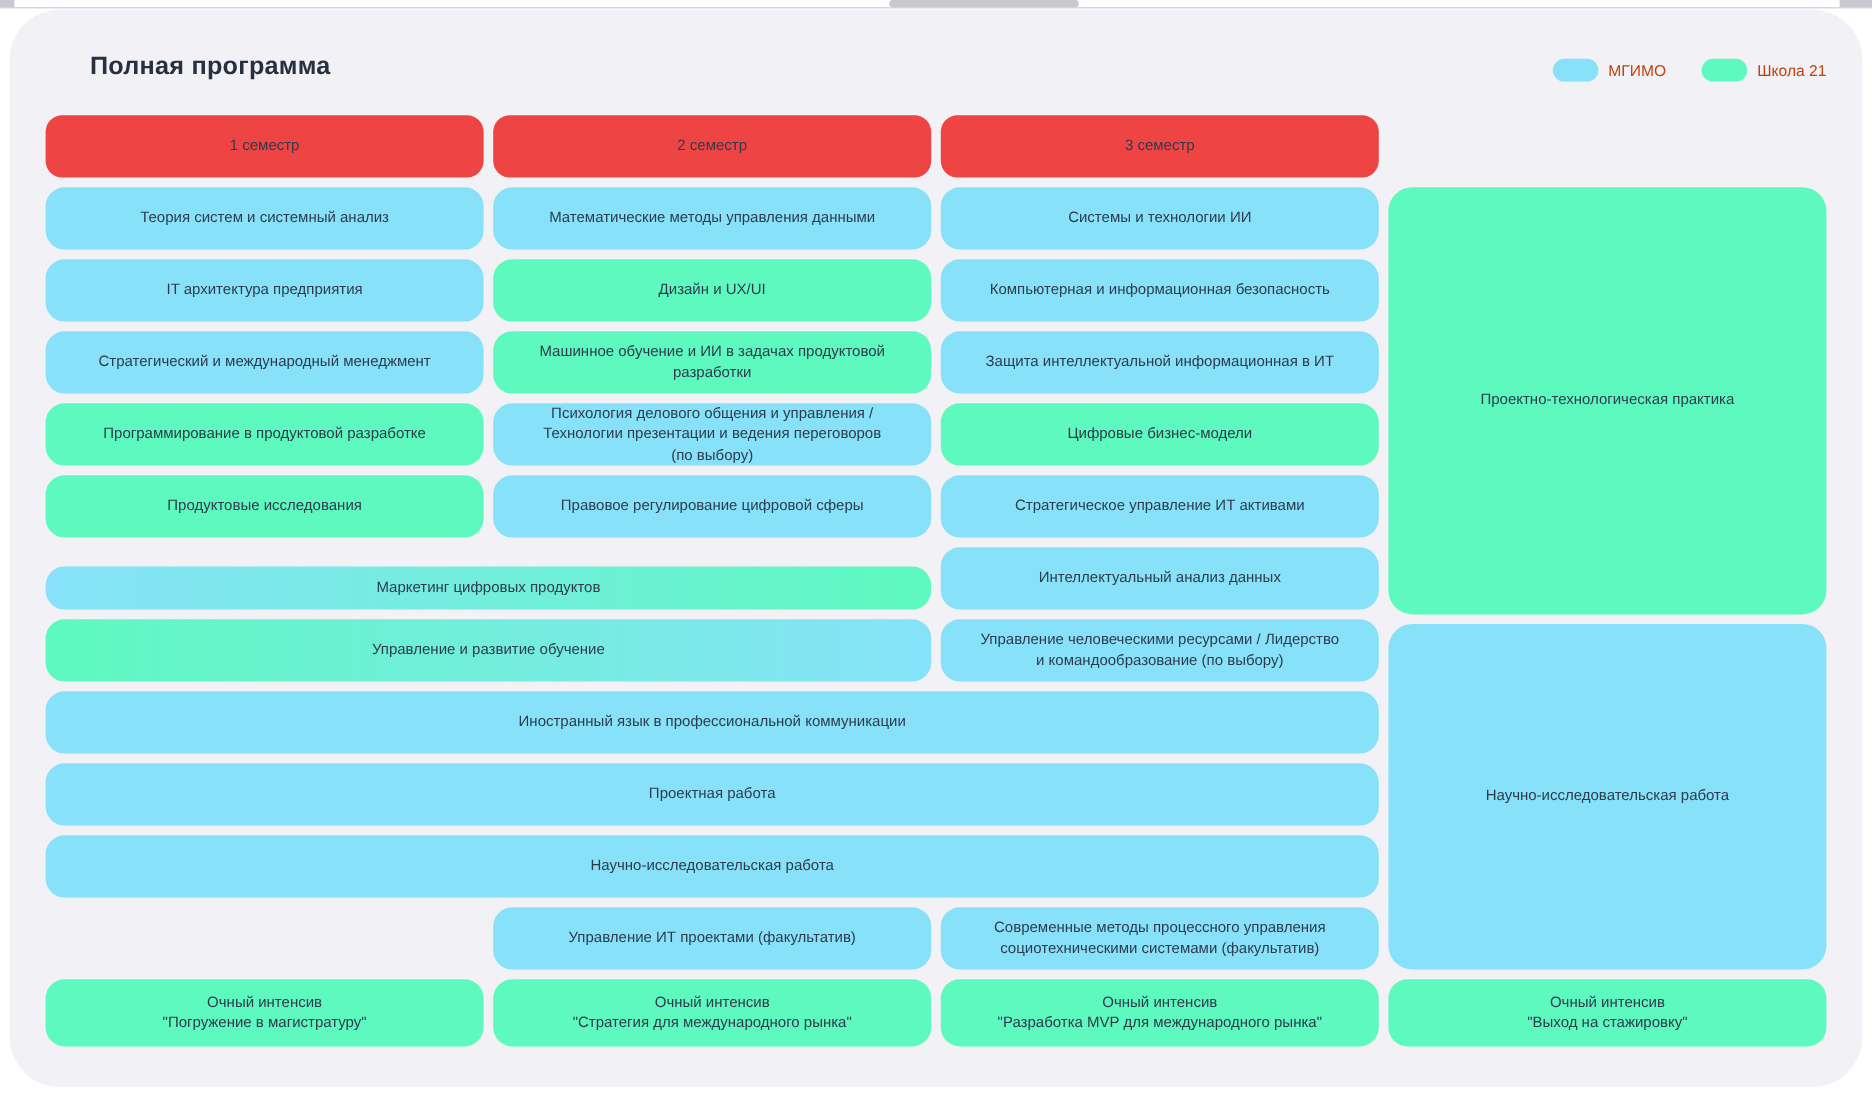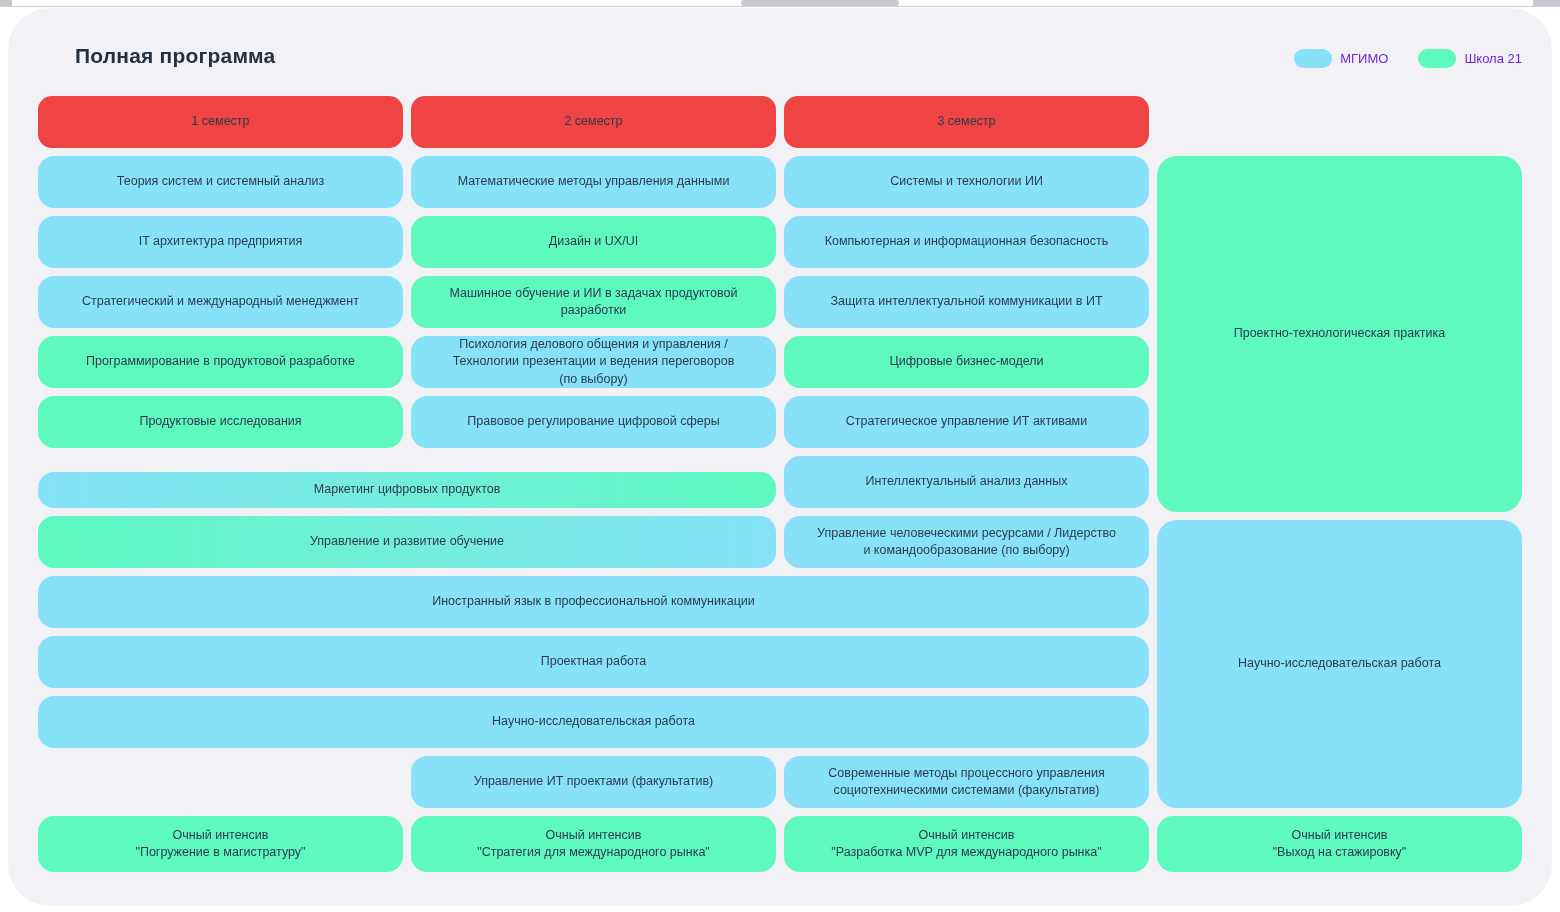--- a/index.html
+++ b/index.html
@@ -24,21 +24,21 @@
           background:var(--c-panel); border-radius:42px; padding:32px 30px 0 30px; }
 
   .panel-header{ display:flex; justify-content:space-between; align-items:flex-end; height:28px;margin-left:37px; }
   .page-title{ font-size:21px; font-weight:700; color:#26303F; letter-spacing:.2px; }
 
   .legend{ display:flex; align-items:center; gap:30px; }
   .legend-item{ display:flex; align-items:center; gap:8px; }
   .legend-pill{ width:38px; height:19px; border-radius:10px; }
   .pill-mgimo{ background:var(--c-mgimo); }
   .pill-school21{ background:var(--c-school21); }
-  .legend-label{ font-size:13px; color:#6d28d9; }
+  .legend-label{ font-size:13px; color:#c2410c; }
 
   .board{ margin-top:28px; display:grid;
           grid-template-columns:repeat(4,1fr);
           grid-template-rows:repeat(12,52px) 56px;
           gap:8px; }
 
   .card{ border-radius:16px; display:flex; align-items:center; justify-content:center;
          text-align:center; font-size:12.5px; line-height:1.4; color:var(--c-text);
          padding:4px 18px; white-space:pre-line; }
   .head-card{ background:#ef4444; border-radius:14px; }
@@ -101,21 +101,21 @@
     <div class="card school21 r3 c2">Дизайн и UX/UI</div>
     <div class="card school21 r4 c2">Машинное обучение и ИИ в задачах продуктовой
 разработки</div>
     <div class="card mgimo r5 c2">Психология делового общения и управления /
 Технологии презентации и ведения переговоров
 (по выбору)</div>
     <div class="card mgimo r6 c2">Правовое регулирование цифровой сферы</div>
 
     <div class="card mgimo r2 c3">Системы и технологии ИИ</div>
     <div class="card mgimo r3 c3">Компьютерная и информационная безопасность</div>
-    <div class="card mgimo r4 c3">Защита интеллектуальной коммуникации в ИТ</div>
+    <div class="card mgimo r4 c3">Защита интеллектуальной информационная в ИТ</div>
     <div class="card mgimo r6 c3">Стратегическое управление ИТ активами</div>
     <div class="card school21 r5 c3">Цифровые бизнес-модели</div>
 
     <div class="card grad-ms r7 span2">Маркетинг цифровых продуктов</div>
     <div class="card mgimo r7 c3">Интеллектуальный анализ данных</div>
 
     <div class="card grad-sm r8 span2">Управление и развитие обучение</div>
     <div class="card mgimo r8 c3">Управление человеческими ресурсами / Лидерство
 и командообразование (по выбору)</div>
 

